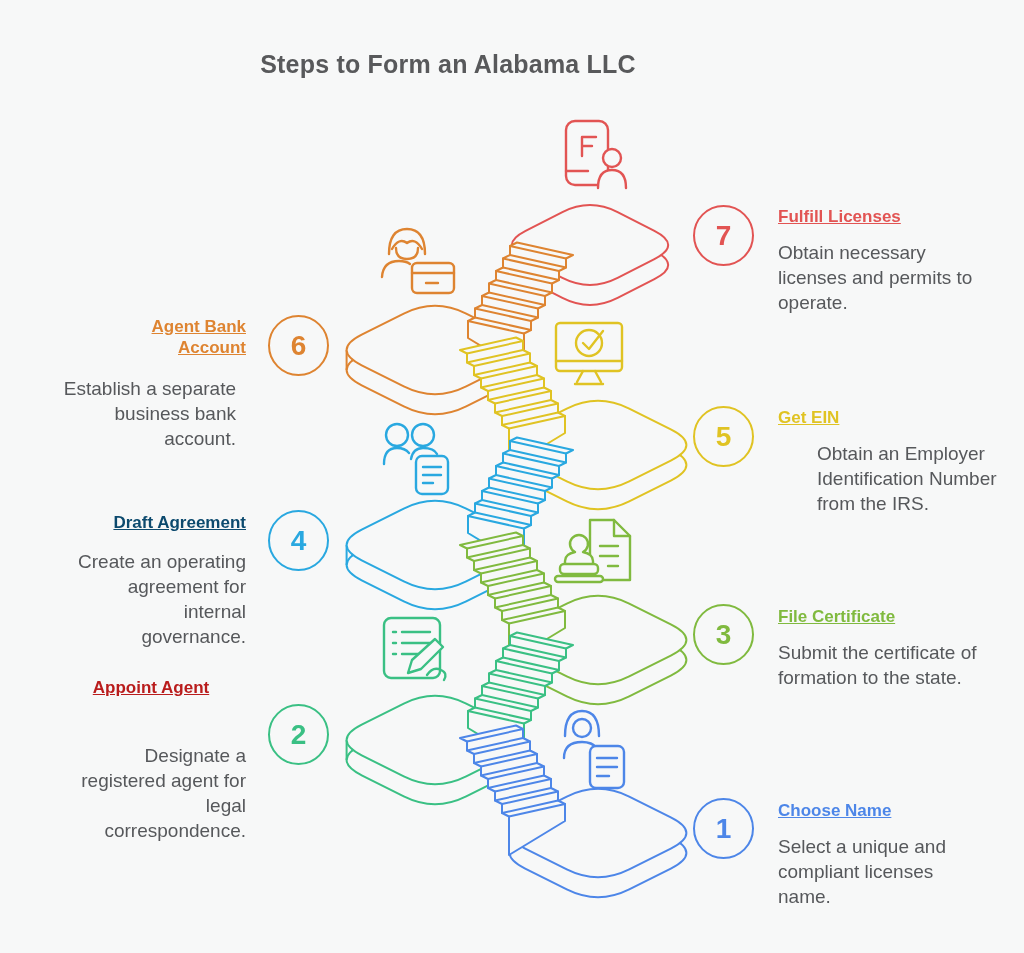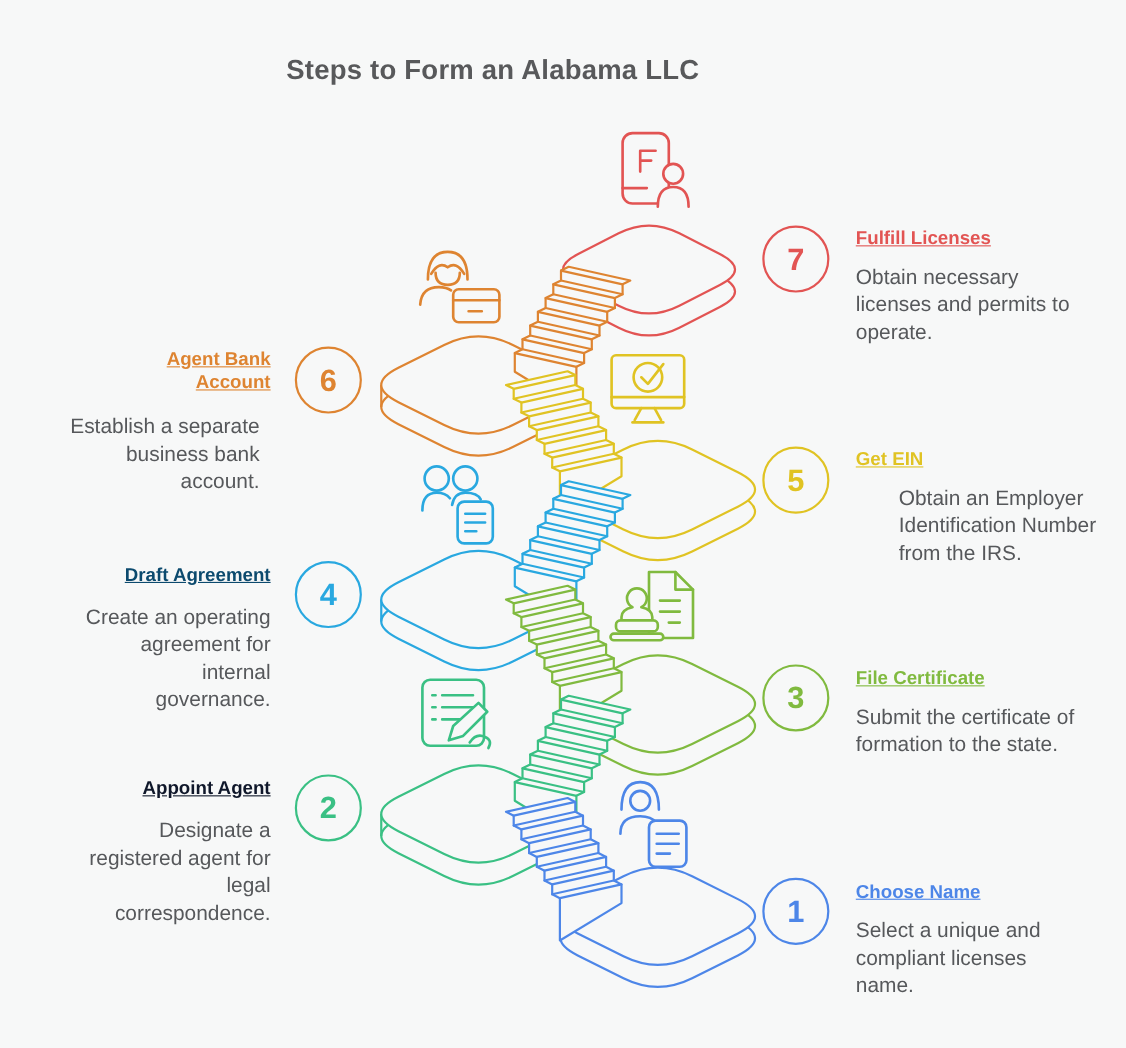--- a/index.html
+++ b/index.html
@@ -259,21 +259,21 @@
   </div>
 
   <div>
     <div class="num-circle" style="left: 693px; top: 604px; border-color: rgb(128, 186, 63); color: rgb(128, 186, 63);">3</div>
     <div class="step-title" style="left: 778px; top: 607px; width: 220px; color: rgb(128, 186, 63);">File Certificate</div>
     <div class="step-desc" style="left:778px;top:640px;width:200px;">Submit the certificate of formation to the state.</div>
   </div>
 
   <div>
     <div class="num-circle" style="left: 268px; top: 704px; border-color: rgb(58, 192, 132); color: rgb(58, 192, 132);">2</div>
-    <div class="step-title right-al" style="right: 778px; top: 707px; width: 190px; color: #0f172a;">Appoint Agent</div>
+    <div class="step-title right-al" style="right: 778px; top: 678px; width: 190px; color: #b91c1c; text-align: center;">Appoint Agent</div>
     <div class="step-desc right-al" style="right:778px;top:743px;width:175px;">Designate a registered agent for legal correspondence.</div>
   </div>
 
   <div>
     <div class="num-circle" style="left: 693px; top: 798px; border-color: rgb(77, 134, 232); color: rgb(77, 134, 232);">1</div>
     <div class="step-title" style="left: 778px; top: 801px; width: 220px; color: rgb(77, 134, 232);">Choose Name</div>
     <div class="step-desc" style="left:778px;top:834px;width:200px;">Select a unique and compliant licenses name.</div>
   </div>
 
 </div>

